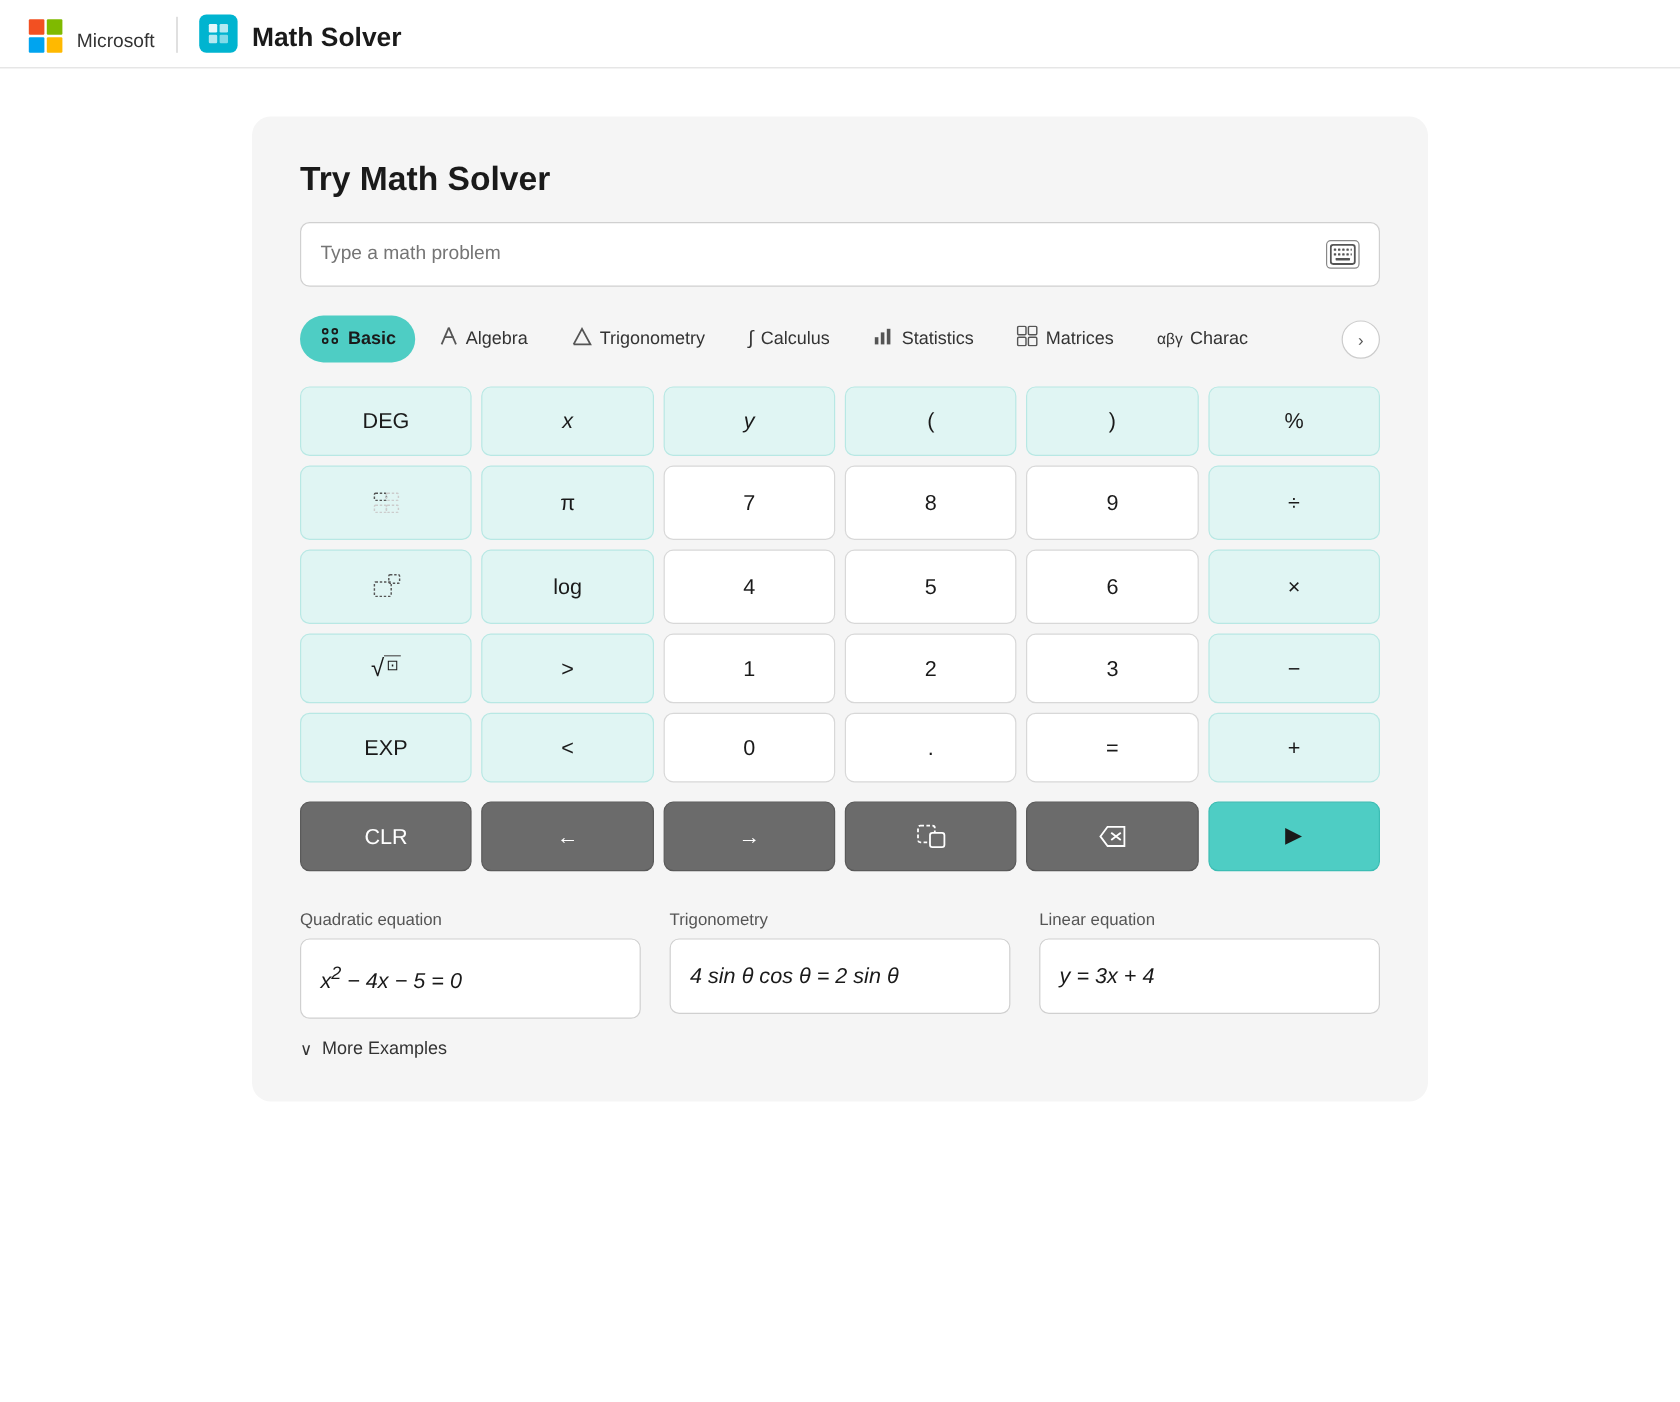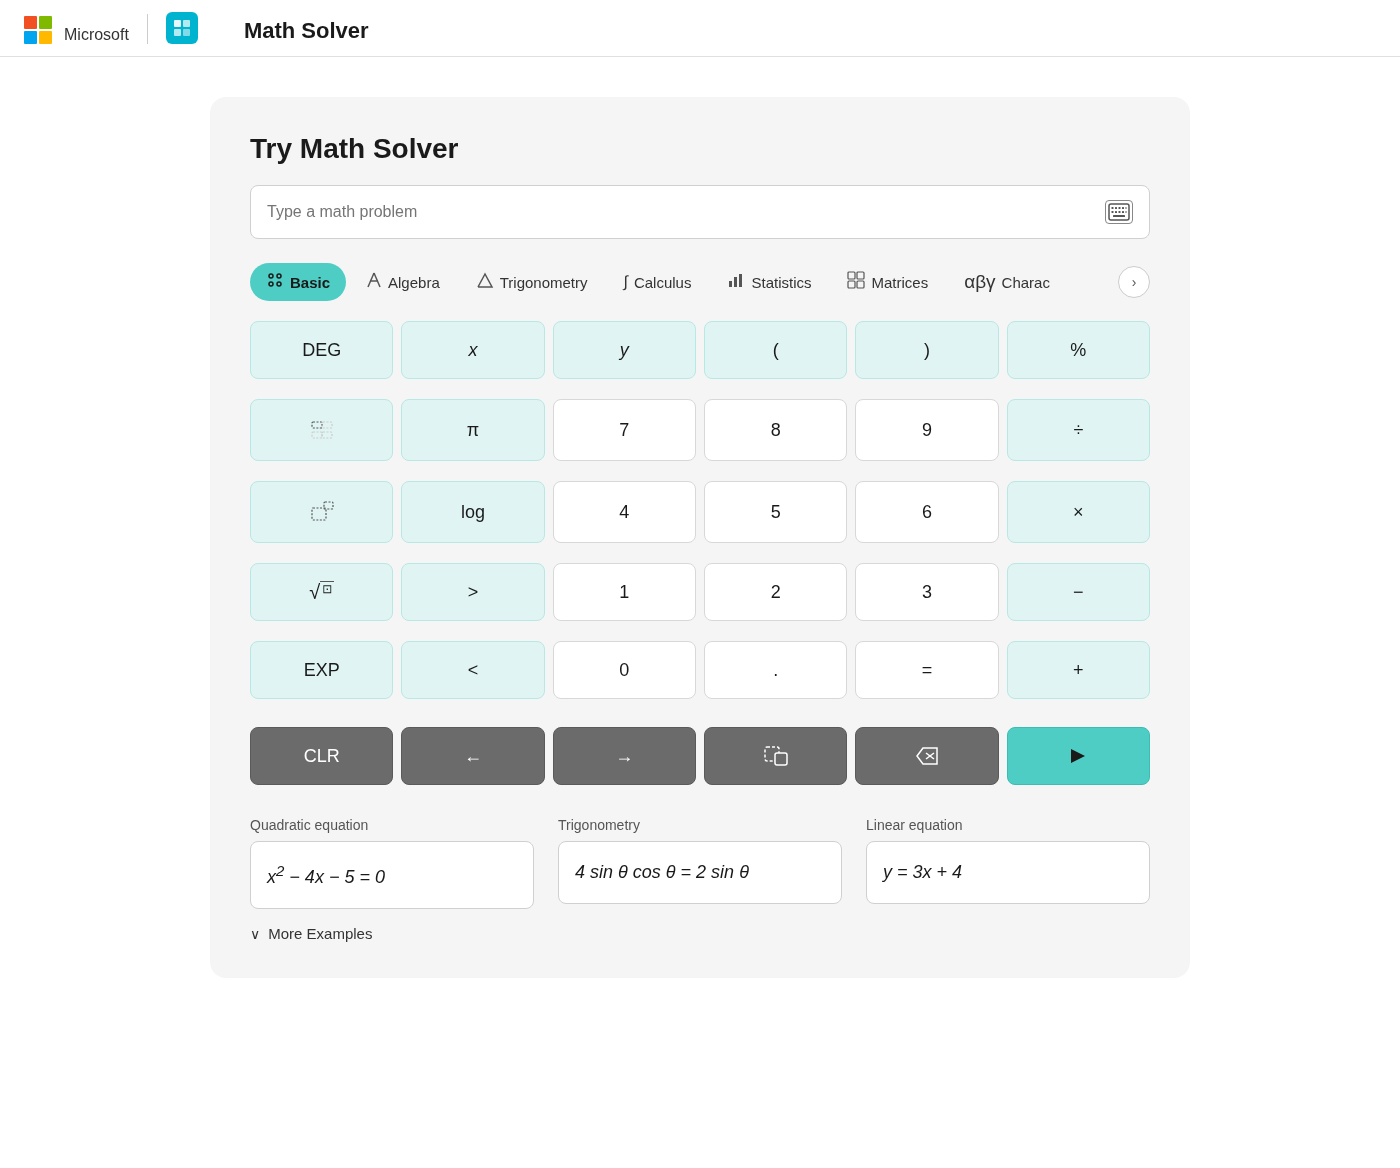--- a/index.html
+++ b/index.html
@@ -46,21 +46,20 @@
       background: #00b4d0;
       border-radius: 6px;
       color: white;
       font-size: 16px;
       font-weight: bold;
     }
     .header-title {
       font-size: 22px;
       font-weight: 600;
       color: #1a1a1a;
-      margin-left: 34px;
     }
 
     
     .main-content {
       display: flex;
       justify-content: center;
       padding: 40px 36px;
     }
     .solver-card {
       background: #f5f5f5;
@@ -224,21 +223,21 @@
       font-size: 15px;
       color: #333;
       cursor: pointer;
       font-weight: 500;
       width: fit-content;
     }
 
     .calc-section {
       display: grid;
       grid-template-rows: auto;
-      gap: 20px;
+      gap: 8px;
     }
   </style>
 </head>
 <body>
 
 <div class="header">
   <div class="ms-logo">
     <div class="ms-red"></div>
     <div class="ms-green"></div>
     <div class="ms-blue"></div>
@@ -331,21 +330,21 @@
           <svg width="18" height="18" viewBox="0 0 18 18" fill="none">
             <rect x="1" y="1" width="7" height="7" rx="1" stroke="#555" stroke-width="1.2" fill="none"></rect>
             <rect x="10" y="1" width="7" height="7" rx="1" stroke="#555" stroke-width="1.2" fill="none"></rect>
             <rect x="1" y="10" width="7" height="7" rx="1" stroke="#555" stroke-width="1.2" fill="none"></rect>
             <rect x="10" y="10" width="7" height="7" rx="1" stroke="#555" stroke-width="1.2" fill="none"></rect>
           </svg>
         </span>
         <span>Matrices</span>
       </div>
       <div class="tab">
-        <span class="tab-icon" style="font-size:19px;">αβγ</span>
+        <span class="tab-icon" style="font-size:13px;">αβγ</span>
         <span>Charac</span>
       </div>
       <div class="tabs-next">›</div>
     </div>
 
     <div class="calc-section">
 
       <div class="calc-grid">
         <button class="calc-btn light-teal">DEG</button>
         <button class="calc-btn light-teal">

